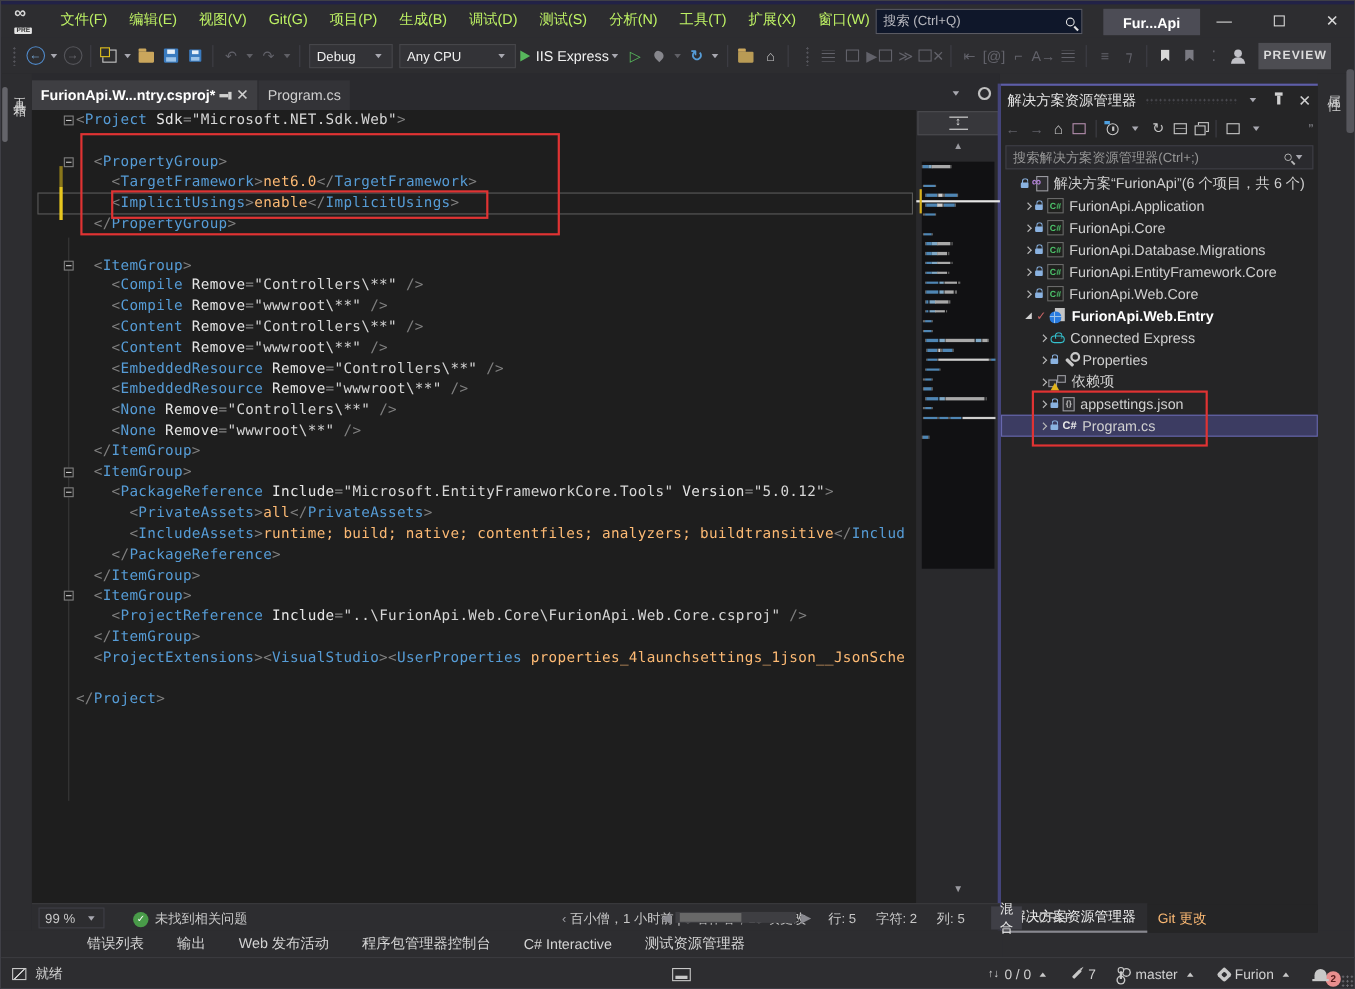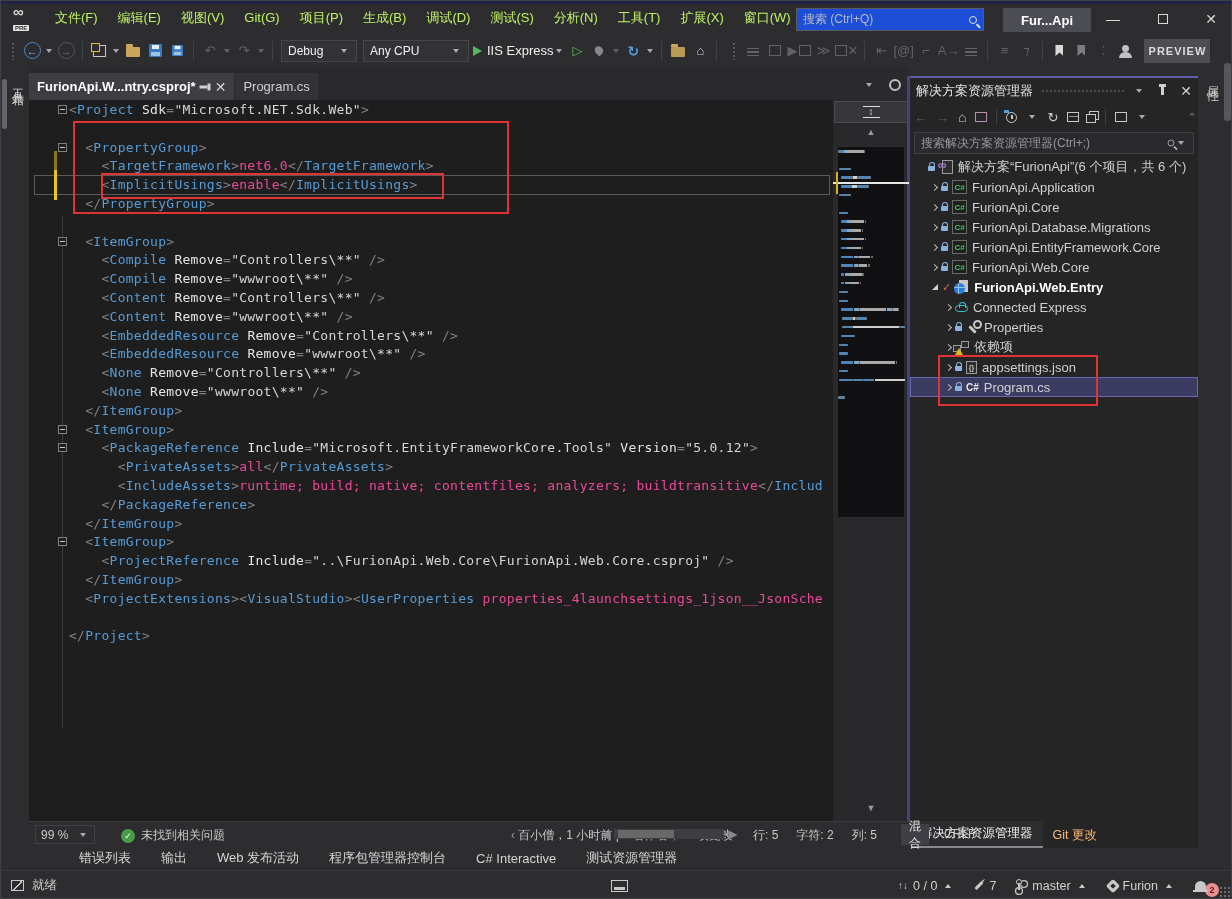--- a/index.html
+++ b/index.html
@@ -8,21 +8,21 @@
        font-family:"Liberation Sans","DejaVu Sans",sans-serif;font-size:13px;color:#cccccc;
        border:1px solid #3f3f46;}
   
   .topline{position:absolute;left:0;top:0;width:100%;height:3px;background:#222248;}
   .titlebar{position:absolute;left:0;top:3px;width:100%;height:30px;display:flex;align-items:center;}
   .vslogo{width:26px;height:24px;margin-left:10px;position:relative;}
   .vslogo .inf{font-size:15px;font-weight:bold;color:#d8d8d8;position:absolute;top:-4px;left:2px;}
   .vslogo .pre{position:absolute;left:2px;bottom:0;background:#e4e4e4;color:#333;font-size:6px;font-weight:bold;padding:0 2px;border-radius:1px;}
   .menus{display:flex;margin-left:8px;height:30px;}
   .menus span{padding:0 10px;line-height:28px;color:#bef264;cursor:default;}
-  .qsearch{position:absolute;left:795px;top:4px;width:188px;height:23px;background:#1d4ed8;border:1px solid #5a5a62;
+  .qsearch{position:absolute;left:795px;top:4px;width:188px;height:23px;background:#0f172a;border:1px solid #5a5a62;
            display:flex;align-items:center;padding:0 6px;color:#b9b9bf;font-size:12px;}
   .qsearch .mag{margin-left:auto;}
   .mag{width:8px;height:8px;border:1.5px solid #e0e0e0;border-radius:50%;position:relative;display:inline-block;}
   .mag:after{content:"";position:absolute;width:5px;height:1.5px;background:#e0e0e0;transform:rotate(45deg);left:6px;top:8px;}
   .titlechip{position:absolute;left:1002px;top:4px;width:88px;height:24px;background:#4c4c55;color:#ffffff;
              font-weight:bold;font-size:13px;display:flex;align-items:center;justify-content:center;}
   .winbtn{position:absolute;top:0;width:44px;height:30px;display:flex;align-items:center;justify-content:center;color:#d8d8d8;font-size:14px;}
   .maxbox{width:10px;height:10px;border:1px solid #d8d8d8;}
   
   .toolbar{position:absolute;left:0;top:33px;width:100%;height:33px;display:flex;align-items:center;background:#2d2d30;}
@@ -72,21 +72,21 @@
   
   .lstrip{position:absolute;left:0;top:66px;width:28px;height:779px;background:#2d2d30;}
   .lstrip .bar{position:absolute;left:1px;top:12px;width:5px;height:50px;background:#64646a;border-radius:3px;}
   .vtext{writing-mode:vertical-rl;font-size:12px;color:#d0d0d0;letter-spacing:3px;}
   .rstrip{position:absolute;left:1197px;top:66px;width:35px;height:779px;background:#2d2d30;}
   .rstrip .bar{position:absolute;right:2px;top:-4px;width:7px;height:58px;background:#56565c;border-radius:3px;}
   
   .editor{position:absolute;left:28px;top:99px;width:804px;height:721px;background:#1e1e1e;overflow:hidden;}
   .code{position:absolute;left:40px;top:1px;font-family:"DejaVu Sans Mono","Liberation Mono",monospace;
         font-size:13px;letter-spacing:0.28px;line-height:18.8px;white-space:pre;}
-  .tk-d{color:#808080}.tk-t{color:#569cd6}.tk-a{color:#e5e5e5}.tk-v{color:#d6d6d6}.tk-x{color:#ec4899}.tk-p{color:#d4d4d4}
+  .tk-d{color:#808080}.tk-t{color:#569cd6}.tk-a{color:#e5e5e5}.tk-v{color:#d6d6d6}.tk-x{color:#fdba74}.tk-p{color:#d4d4d4}
   .outbox{position:absolute;width:9px;height:9px;border:1px solid #808080;background:#1e1e1e;z-index:3;}
   .outbox:before{content:"";position:absolute;left:1px;top:3px;width:5px;height:1px;background:#c8c8c8;}
   .guide{position:absolute;left:33px;top:116px;width:1px;height:512px;background:#3a3a3a;}
   .chgbar{position:absolute;width:3px;z-index:3;}
   .curline{position:absolute;border:1px solid #5a5a5a;z-index:2;}
   .redrect{position:absolute;border:2px solid #e03333;z-index:40;}
   
   .mapcol{position:absolute;left:832px;top:99px;width:76px;height:721px;background:#29292c;}
   .splitbox{position:absolute;left:1px;top:1px;width:74px;height:22px;background:#37373b;border:1px solid #4a4a4f;
             display:flex;align-items:center;justify-content:center;color:#e0e0e0;font-size:11px;}

